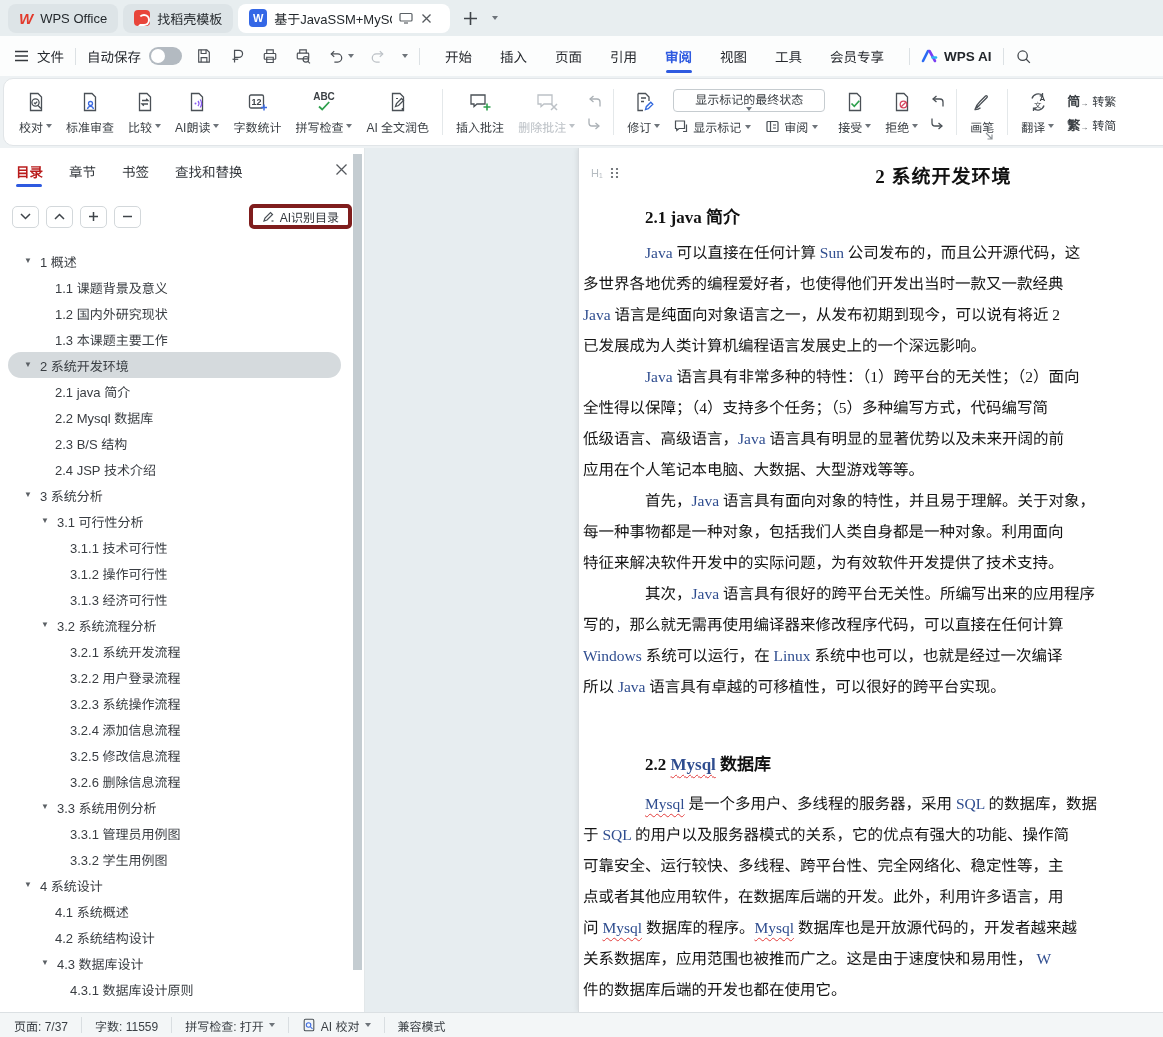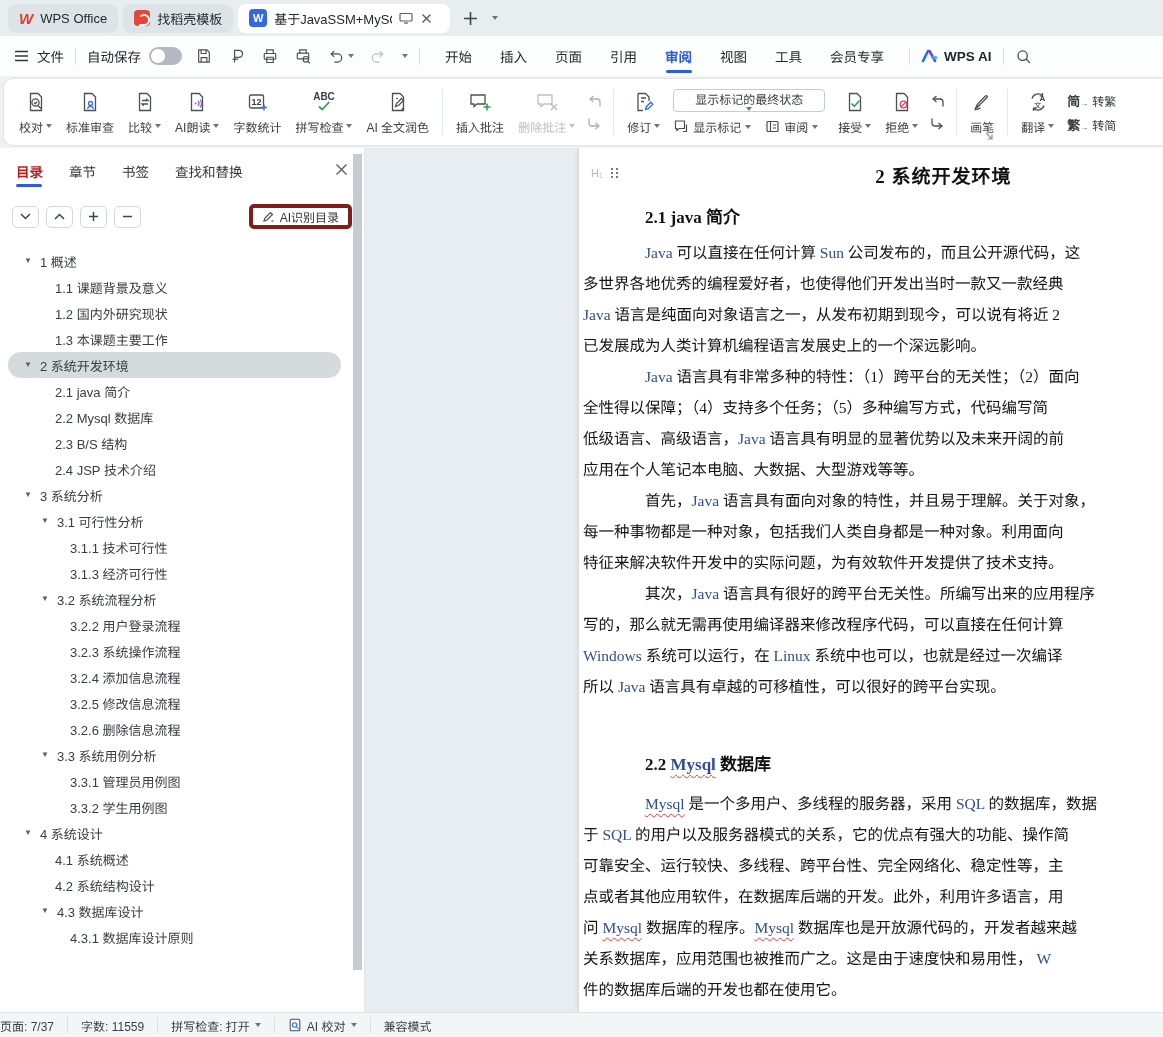--- a/index.html
+++ b/index.html
@@ -87,21 +87,21 @@
   .h2b{top:602px;}
   .dlines{position:absolute;left:0;width:900px;}
   .g1{top:89px;}
   .g2{top:640px;}
   .dline{height:31px;line-height:31px;padding-left:4px;font-family:"Liberation Serif","DejaVu Serif",serif;font-size:15.5px;color:#141414;white-space:nowrap;}
   .dline.ind{padding-left:66px;}
   .lat{color:#2f4d8f;}
   .sq{color:#2f4d8f;text-decoration:underline;text-decoration-style:wavy;text-decoration-color:#e23c3c;text-decoration-thickness:1px;text-underline-offset:4px;}
 
   
-  .statusbar{position:absolute;left:0;right:0;bottom:0;height:25px;background:#f3f6f7;border-top:1px solid #dbe0e3;display:flex;align-items:center;gap:13px;font-size:12px;color:#3a3f44;}
+  .statusbar{position:absolute;left:0;right:0;bottom:0;height:25px;background:#f3f6f7;border-top:1px solid #dbe0e3;display:flex;align-items:center;padding-left:14px;gap:13px;font-size:12px;color:#3a3f44;}
   .stitem{display:flex;align-items:center;gap:5px;white-space:nowrap;}
 </style>
 </head>
 <body>
 
 <div class="tabbar">
   <div class="tab pill">
     <span class="wlogo">W</span>
     <span>WPS Office</span>
   </div>
@@ -549,25 +549,33 @@
       <div class="toc-item l2t">
         <span class="tri">▼</span>
         <span>3.1 可行性分析</span>
       </div>
       <div class="toc-item l3">
 
         <span>3.1.1 技术可行性</span>
       </div>
       <div class="toc-item l3">
 
+        <span>3.1.2 操作可行性</span>
+      </div>
+      <div class="toc-item l3">
+
         <span>3.1.3 经济可行性</span>
       </div>
       <div class="toc-item l2t">
         <span class="tri">▼</span>
         <span>3.2 系统流程分析</span>
+      </div>
+      <div class="toc-item l3">
+
+        <span>3.2.1 系统开发流程</span>
       </div>
       <div class="toc-item l3">
 
         <span>3.2.2 用户登录流程</span>
       </div>
       <div class="toc-item l3">
 
         <span>3.2.3 系统操作流程</span>
       </div>
       <div class="toc-item l3">

